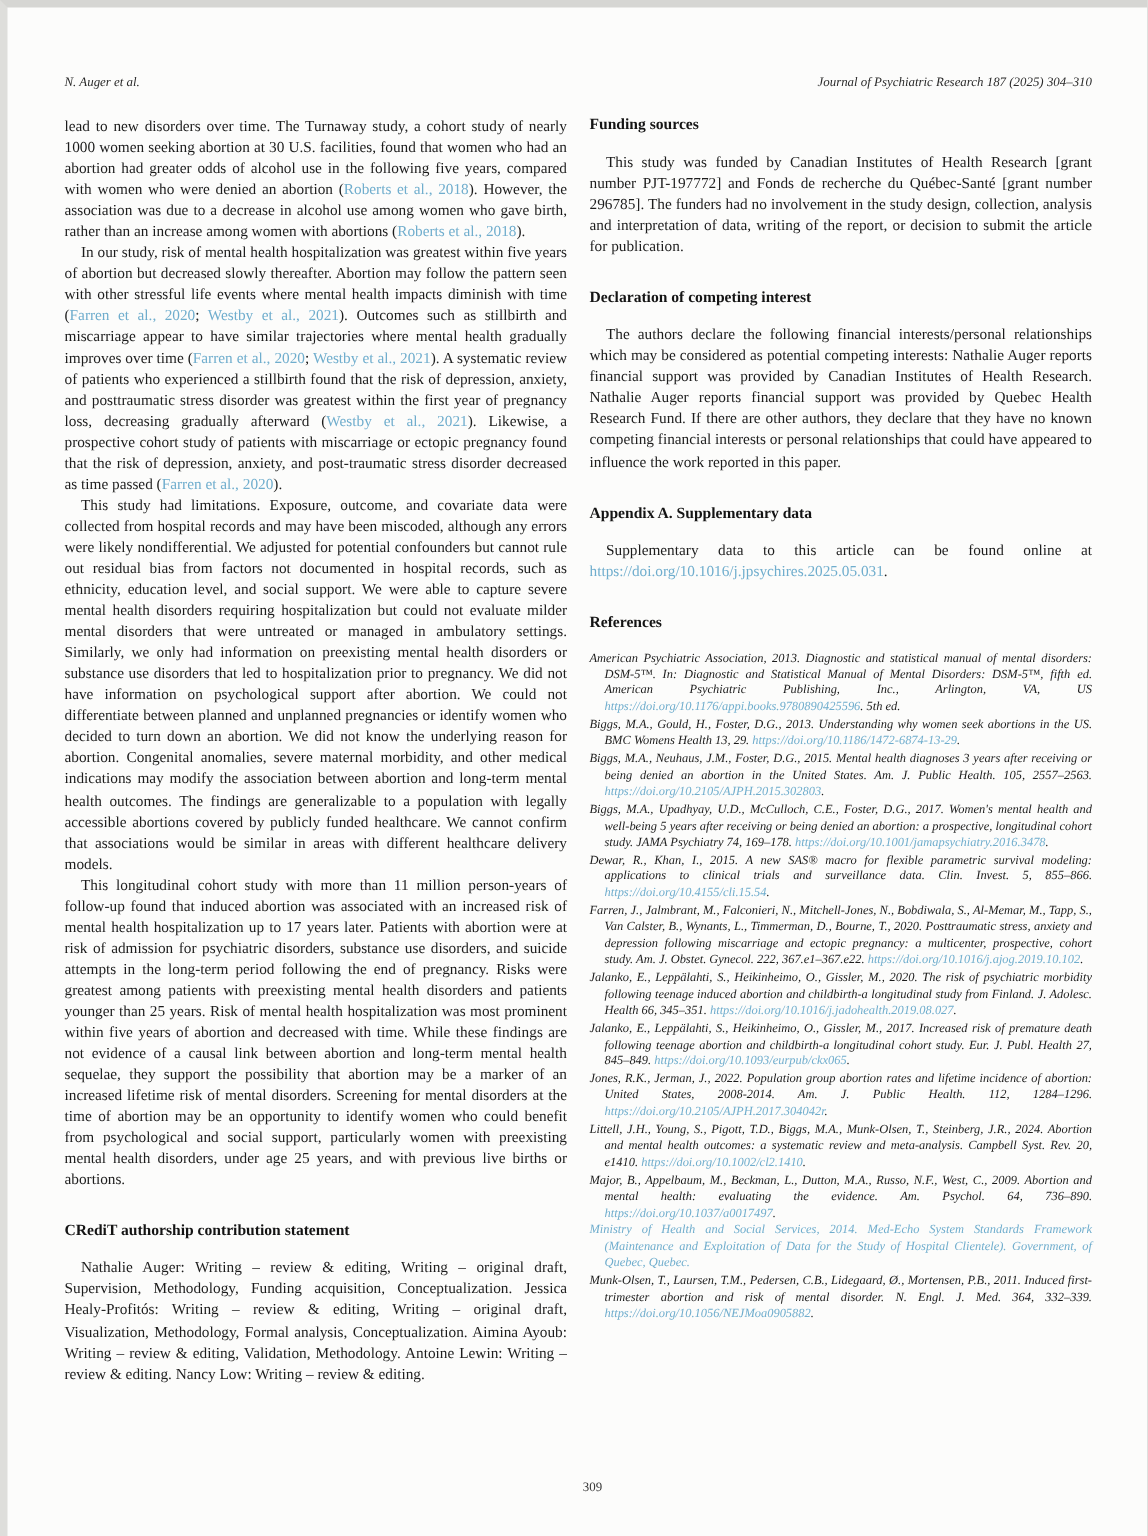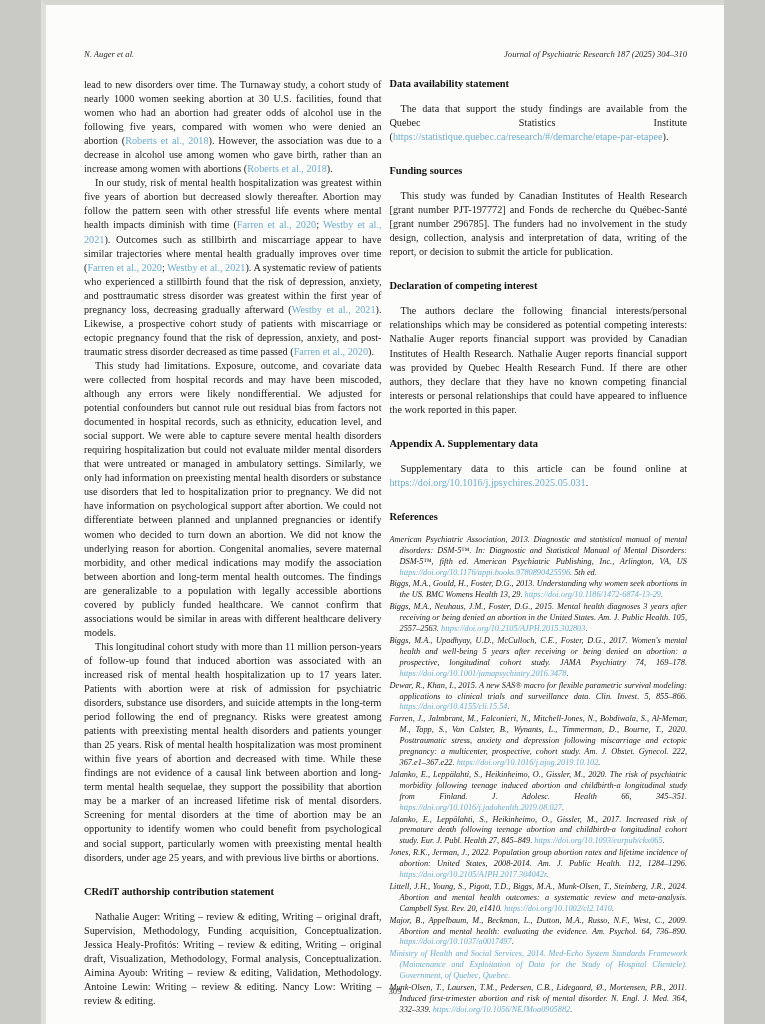--- a/index.html
+++ b/index.html
@@ -1,33 +1,33 @@
 <!DOCTYPE html>
 <html style="--link: #6fadcd;"><head>
 <meta charset="utf-8">
 <style>
   html,body{margin:0;padding:0;background:#c9c9c6;}
   .page{
     position:relative;
-    width:683px;height:1024px;
+    width:765px;height:1024px;
     margin:0 auto;
     background:#fcfcfb;
     box-sizing:border-box;
     padding:44px 37px 0 38px;
     border-top:5px solid #d6d6d3;
     border-left:5px solid #dededb;
     font-family:"Liberation Serif","DejaVu Serif",serif;
     color:#1c1c1c;
     overflow:hidden;
   }
   .running-head{
     display:flex;justify-content:space-between;align-items:baseline;
     font-style:italic;font-size:8.6px;color:#2a2a2a;
   }
-  .columns{display:flex;gap:8px;margin-top:19px;}
+  .columns{display:flex;gap:8px;margin-top:19px;justify-content:space-between;}
   .col{width:335px;box-sizing:border-box;}
   .sec-heading{
     font-size:10.4px;font-weight:bold;margin:21px 0 13px 0;color:#141414;
   }
   .section:first-child .sec-heading{margin-top:0;}
   .para{
     font-size:10.2px;line-height:14.05px;text-align:justify;margin:0;
   }
   .para.ind{text-indent:11px;}
   .b{font-weight:normal;}
@@ -59,24 +59,20 @@
           <p class="para ind"><span>This study had limitations. Exposure, outcome, and covariate data were collected from hospital records and may have been miscoded, although any errors were likely nondifferential. We adjusted for potential confounders but cannot rule out residual bias from factors not documented in hospital records, such as ethnicity, education level, and social support. We were able to capture severe mental health disorders requiring hospitalization but could not evaluate milder mental disorders that were untreated or managed in ambulatory settings. Similarly, we only had information on preexisting mental health disorders or substance use disorders that led to hospitalization prior to pregnancy. We did not have information on psychological support after abortion. We could not differentiate between planned and unplanned pregnancies or identify women who decided to turn down an abortion. We did not know the underlying reason for abortion. Congenital anomalies, severe maternal morbidity, and other medical indications may modify the association between abortion and long-term mental health outcomes. The findings are generalizable to a population with legally accessible abortions covered by publicly funded healthcare. We cannot confirm that associations would be similar in areas with different healthcare delivery models.</span></p>
           <p class="para ind"><span>This longitudinal cohort study with more than 11 million person-years of follow-up found that induced abortion was associated with an increased risk of mental health hospitalization up to 17 years later. Patients with abortion were at risk of admission for psychiatric disorders, substance use disorders, and suicide attempts in the long-term period following the end of pregnancy. Risks were greatest among patients with preexisting mental health disorders and patients younger than 25 years. Risk of mental health hospitalization was most prominent within five years of abortion and decreased with time. While these findings are not evidence of a causal link between abortion and long-term mental health sequelae, they support the possibility that abortion may be a marker of an increased lifetime risk of mental disorders. Screening for mental disorders at the time of abortion may be an opportunity to identify women who could benefit from psychological and social support, particularly women with preexisting mental health disorders, under age 25 years, and with previous live births or abortions.</span></p>
         </div>
         <div class="section">
           <h2 class="sec-heading">CRediT authorship contribution statement</h2>
           <p class="para ind"><span class="b">Nathalie Auger:</span><span> Writing – review &amp; editing, Writing – original draft, Supervision, Methodology, Funding acquisition, Conceptualization. </span><span class="b">Jessica Healy-Profitós:</span><span> Writing – review &amp; editing, Writing – original draft, Visualization, Methodology, Formal analysis, Conceptualization. </span><span class="b">Aimina Ayoub:</span><span> Writing – review &amp; editing, Validation, Methodology. </span><span class="b">Antoine Lewin:</span><span> Writing – review &amp; editing. </span><span class="b">Nancy Low:</span><span> Writing – review &amp; editing.</span></p>
         </div>
       </div>
     <div class="col" id="right-col">
         <div class="section">
-          <h2 class="sec-heading">Data availability statement</h2>
-          <p class="para ind"><span>The data that support the study findings are available from the Quebec Statistics Institute (</span><span class="lnk">https://statistique.quebec.ca/research/#/demarche/etape-par-etapee</span><span>).</span></p>
-        </div>
-        <div class="section">
           <h2 class="sec-heading">Funding sources</h2>
           <p class="para ind"><span>This study was funded by Canadian Institutes of Health Research [grant number PJT-197772] and Fonds de recherche du Québec-Santé [grant number 296785]. The funders had no involvement in the study design, collection, analysis and interpretation of data, writing of the report, or decision to submit the article for publication.</span></p>
         </div>
         <div class="section">
           <h2 class="sec-heading">Declaration of competing interest</h2>
           <p class="para ind"><span>The authors declare the following financial interests/personal relationships which may be considered as potential competing interests: Nathalie Auger reports financial support was provided by Canadian Institutes of Health Research. Nathalie Auger reports financial support was provided by Quebec Health Research Fund. If there are other authors, they declare that they have no known competing financial interests or personal relationships that could have appeared to influence the work reported in this paper.</span></p>
         </div>
         <div class="section">
           <h2 class="sec-heading">Appendix A.  Supplementary data</h2>
           <p class="para ind"><span>Supplementary data to this article can be found online at </span><span class="lnk">https://doi.org/10.1016/j.jpsychires.2025.05.031</span><span>.</span></p>

